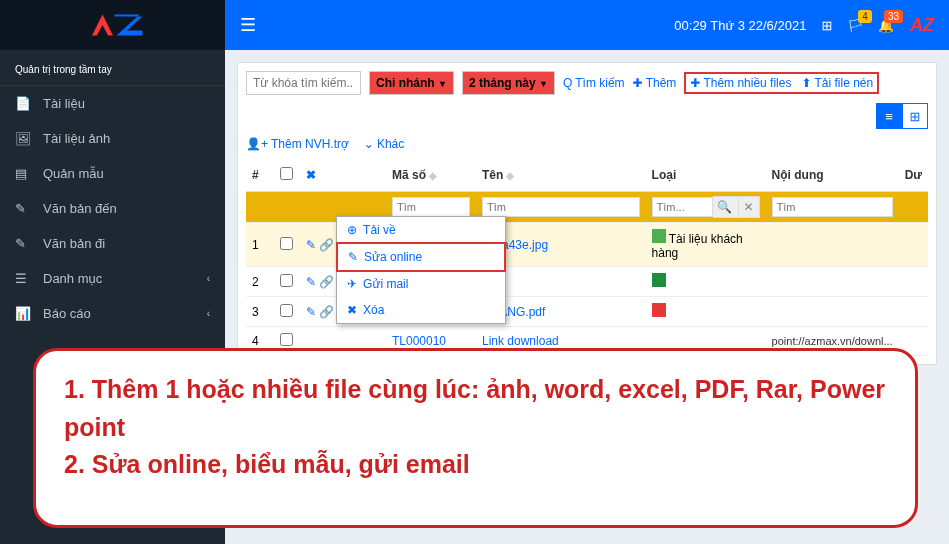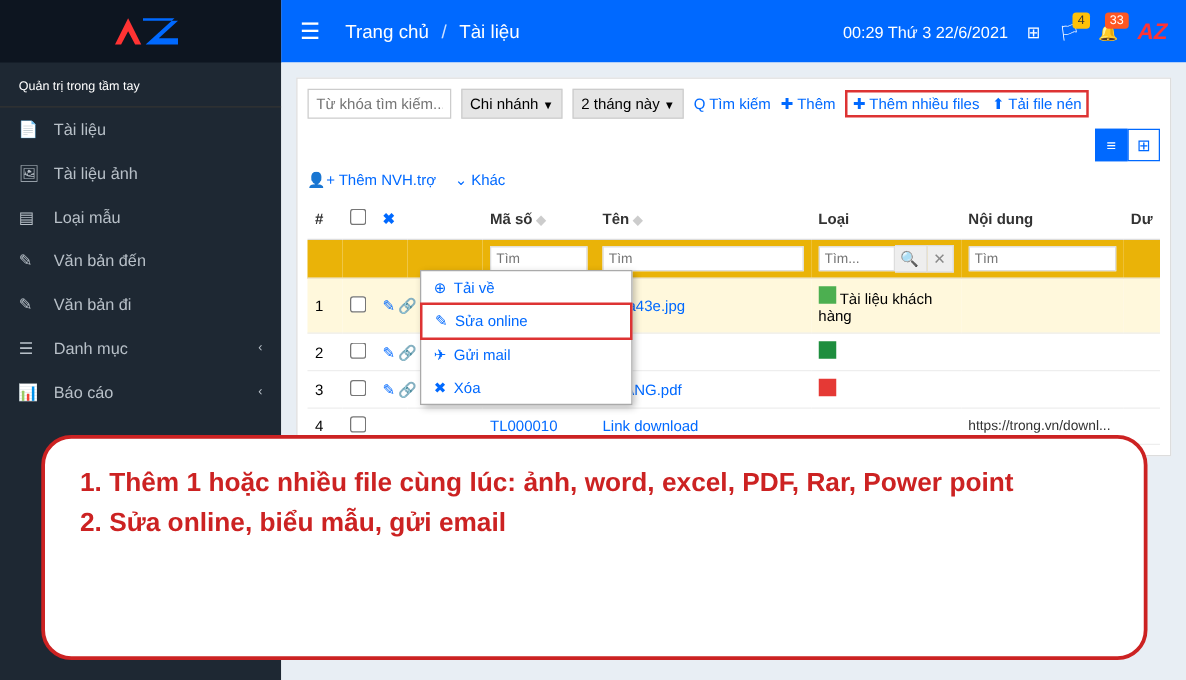--- a/index.html
+++ b/index.html
@@ -26,21 +26,21 @@
 .badge.yellow { background: #ffc107; color: #333; }
 .az-mini { color: #ff3333; font-weight: bold; font-size: 18px; font-style: italic; }
 
 
 .content { position: absolute; left: 225px; top: 50px; right: 0; bottom: 0; background: #e8eef4; padding: 12px; }
 .panel { background: #fff; padding: 8px; border: 1px solid #ddd; }
 
 
 .toolbar1 { display: flex; align-items: center; gap: 8px; margin-bottom: 8px; flex-wrap: wrap; }
 .search-input { border: 1px solid #ccc; padding: 4px 6px; font-size: 12px; width: 115px; }
-.select { border: 1px solid #ccc; padding: 4px 6px; font-size: 12px; background: #e5e5e5; }
+.select { border: 1px solid #ccc; padding: 4px 6px; font-size: 12px; background: #ef4444; font-weight: bold; }
 .link-btn { color: #0069ff; cursor: pointer; font-size: 12px; display: inline-flex; align-items: center; gap: 3px; }
 .btn-group-red { border: 2px solid #dd3333; padding: 2px 4px; display: inline-flex; gap: 10px; }
 .view-toggle { margin-left: auto; display: flex; }
 .view-btn { width: 26px; height: 26px; border: 1px solid #0069ff; display: flex; align-items: center; justify-content: center; color: #0069ff; cursor: pointer; }
 .view-btn.active { background: #0069ff; color: #fff; }
 .toolbar2 { display: flex; gap: 15px; margin-bottom: 8px; }
 
 
 table { width: 100%; border-collapse: collapse; font-size: 12px; }
 th { text-align: left; padding: 8px 6px; border-bottom: 1px solid #ddd; font-weight: bold; color: #333; }
@@ -64,21 +64,21 @@
 .ficon.xls { background: #1e8e3e; position: relative; }
 .ficon.pdf { background: #e53935; }
 
 
 .context-menu { position: absolute; left: 336px; top: 216px; background: #fff; border: 1px solid #aaa; box-shadow: 2px 2px 6px rgba(0,0,0,0.3); z-index: 100; min-width: 170px; }
 .cm-item { padding: 6px 10px; color: #0069ff; cursor: pointer; font-size: 12px; display: flex; align-items: center; gap: 6px; }
 .cm-hl { border: 2px solid #dd3333; margin: -1px; }
 
 
 .callout { position: absolute; left: 33px; top: 348px; width: 885px; height: 180px; background: #fff; border: 3px solid #cc2222; border-radius: 24px; padding: 20px 28px; z-index: 50; }
-.callout p { color: #cc2222; font-size: 21px; font-weight: bold; line-height: 1.5; }
+.callout p { color: #cc2222; font-size: 25px; font-weight: bold; line-height: 1.5; }
 
 .chk { cursor: pointer; }
 </style>
 </head>
 <body>
 
 <div class="sidebar">
   <div class="logo-area">
     <svg viewBox="0 0 100 50">
       <path d="M20 40 L35 10 L50 40 L43 40 L35 25 L27 40 Z" fill="#ff3333"></path>
@@ -89,21 +89,21 @@
   <div class="menu-item">
     <span class="menu-icon">📄</span>
     <span>Tài liệu</span>
   </div>
   <div class="menu-item">
     <span class="menu-icon">🖼</span>
     <span>Tài liệu ảnh</span>
   </div>
   <div class="menu-item">
     <span class="menu-icon">▤</span>
-    <span>Loại mẫu</span>
+    <span>Quản mẫu</span>
   </div>
   <div class="menu-item">
     <span class="menu-icon">✎</span>
     <span>Văn bản đến</span>
   </div>
   <div class="menu-item">
     <span class="menu-icon">✎</span>
     <span>Văn bản đi</span>
   </div>
   <div class="menu-item">
@@ -113,25 +113,20 @@
   </div>
   <div class="menu-item">
     <span class="menu-icon">📊</span>
     <span>Báo cáo</span>
     <span class="menu-chevron">‹</span>
   </div>
 </div>
 
 <div class="topbar">
   <span class="hamburger">☰</span>
-  <div class="breadcrumb">
-    <a>Trang chủ</a>
-    <span class="sep">/</span>
-    <span>Tài liệu</span>
-  </div>
   <div class="topbar-right">
     <span>00:29  Thứ 3 22/6/2021</span>
     <span class="notif">⊞</span>
     <span class="notif">🏳
       <span class="badge yellow">4</span>
     </span>
     <span class="notif">🔔
       <span class="badge">33</span>
     </span>
     <span class="az-mini">AZ</span>
@@ -264,21 +259,21 @@
           <td></td>
             <td></td>
         </tr>
         <tr>
           <td>4</td>
           <td><input type="checkbox" class="chk" style=""></td>
           <td colspan="2"></td>
           <td class="cell-link">TL000010</td>
           <td class="cell-link">Link download</td>
           <td></td>
-          <td class="url-text">https://trong.vn/downl...</td>
+          <td class="url-text">point://azmax.vn/downl...</td>
           <td></td>
         </tr>
       </tbody>
     </table>
   </div>
 </div>
 
 <div class="context-menu">
   <div class="cm-item">
     <span>⊕</span>

